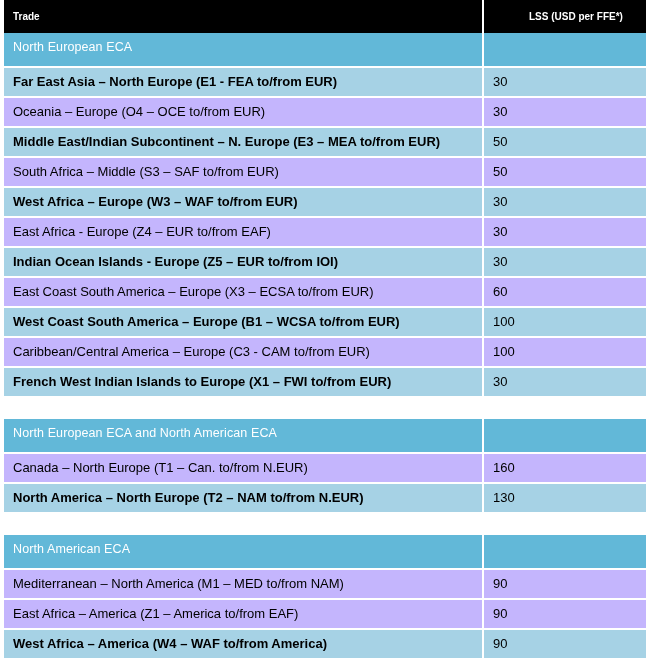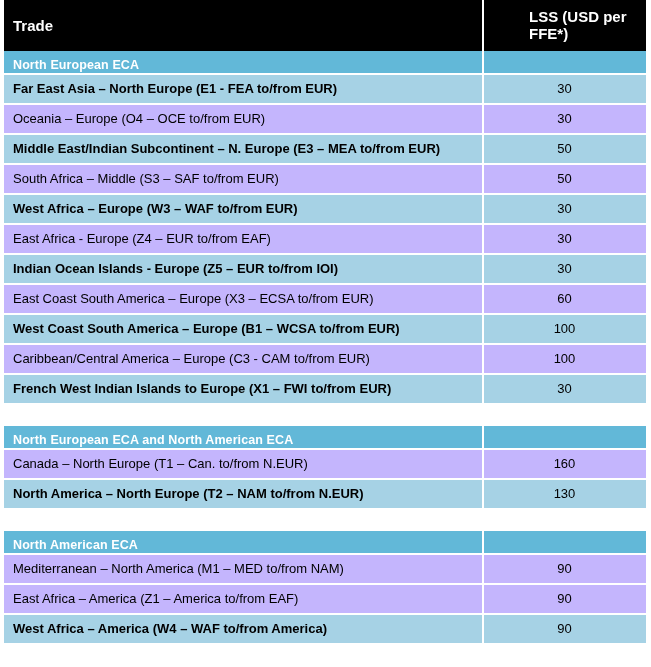--- a/index.html
+++ b/index.html
@@ -28,21 +28,21 @@
     table-layout: fixed;
   }
 
   col.c-trade { width: 479px; }
   col.c-value { width: 163px; }
 
   
   thead th {
     background: #000000;
     color: #ffffff;
-    font-size: 15px;
+    font-size: 10px;
     font-weight: bold;
     text-align: left;
     padding: 8px 9px 9px 9px;
     height: 16px;
     vertical-align: middle;
     border-right: 2px solid #ffffff;
     margin-left: 9px;
   }
   thead th.v { border-right: none; padding-left: 45px; }
 
@@ -56,39 +56,39 @@
     padding: 0;
   }
   td.v { border-right: none; }
 
   td.trade {
     padding: 5px 9px 6px 9px;
     line-height: 17px;
   }
   td.val {
     padding: 5px 10px 6px 9px;
-    text-align: center;
+    text-align: left;
     line-height: 17px;
     white-space: nowrap;
     margin-left: 17px;
   }
 
   
   tr.blue  > td { background: #a6d2e5; }
   tr.white > td { background: #c4b5fd; }
   tr.blue  > td.trade { font-weight: bold; }
   tr.white > td.trade { font-weight: normal; }
 
   
   tr.section > td {
     background: #62b8d8;
     color: #ffffff;
-    font-weight: bold;
+    font-weight: normal;
     font-size: 12.5px;
-    padding: 6px 9px 0 9px;
+    padding: 6px 9px 11px 9px;
     line-height: 16px;
     letter-spacing: 0.1px;
   }
 
   
   tr.spacer > td {
     background: #ffffff;
     border-right: none;
     height: 19px;
     padding: 0;

